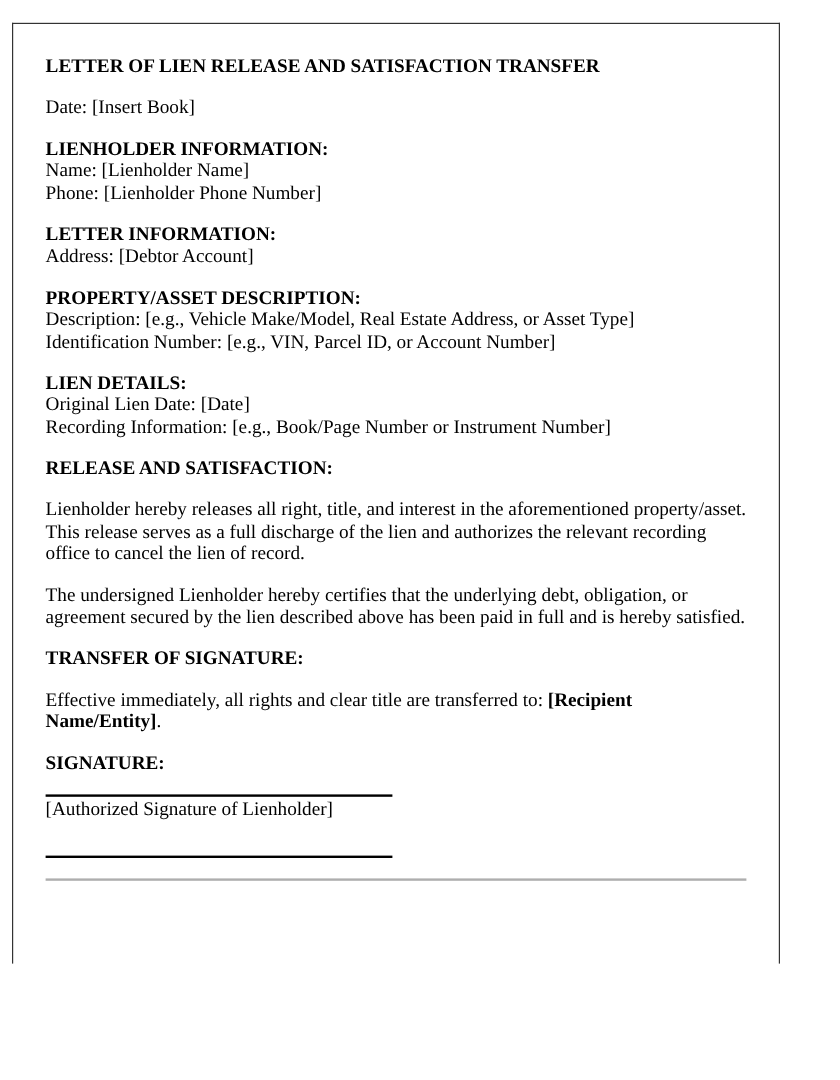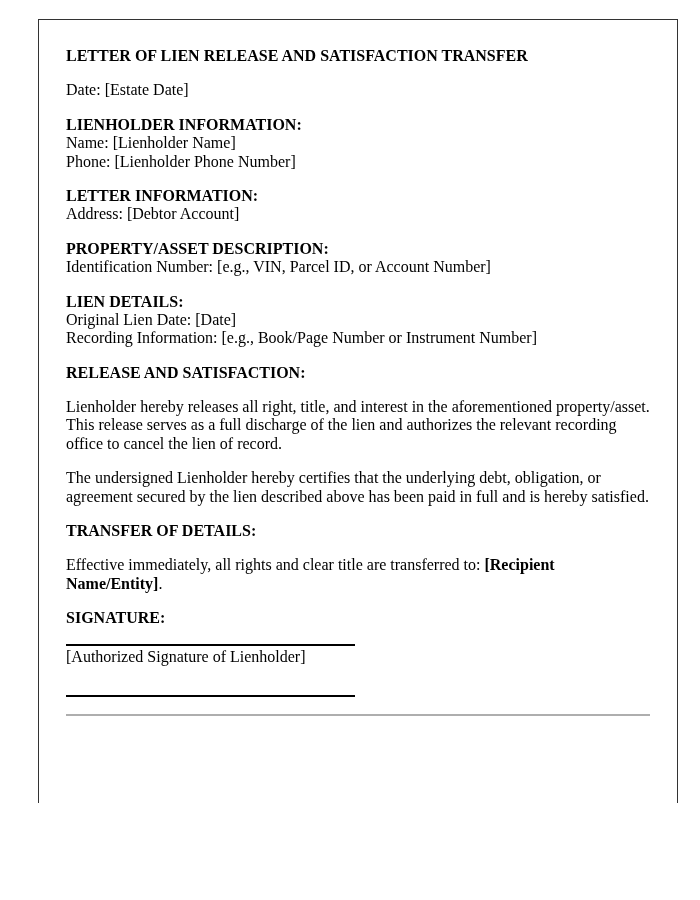--- a/index.html
+++ b/index.html
@@ -9,21 +9,21 @@
     height: 900px;
     position: relative;
     font-family: "Liberation Serif", "DejaVu Serif", serif;
     font-size: 16px;
     line-height: 1.15;
     color: #000000;
     overflow: hidden;
   }
   .doc {
     position: absolute;
-    left: 38px;
+    left: 10px;
     top: 19px;
     width: 640px;
     height: 784px;
     background: #ffffff;
     border: 1px solid #333333;
     border-bottom: none;
     padding: 27px 27px 0 27px;
     overflow: hidden;
   }
   .para { margin: 16px 0; }
@@ -45,51 +45,52 @@
     margin: 17px 0 0 0;
   }
 </style>
 </head>
 <body>
 
 <div class="doc">
 
   <div class="para first bold">LETTER OF LIEN RELEASE AND SATISFACTION TRANSFER</div>
 
-  <div class="para">Date: [Estate Date]</div>
+  <div class="para">Date: [Insert Book]</div>
 
   <div class="para">
     <div class="line bold">LIENHOLDER INFORMATION:</div>
     <div class="line">Name: [Lienholder Name]</div>
     <div class="line">Phone: [Lienholder Phone Number]</div>
   </div>
 
   <div class="para">
     <div class="line bold">LETTER INFORMATION:</div>
     <div class="line">Address: [Debtor Account]</div>
   </div>
 
   <div class="para">
     <div class="line bold">PROPERTY/ASSET DESCRIPTION:</div>
+    <div class="line">Description: [e.g., Vehicle Make/Model, Real Estate Address, or Asset Type]</div>
     <div class="line">Identification Number: [e.g., VIN, Parcel ID, or Account Number]</div>
   </div>
 
   <div class="para">
     <div class="line bold">LIEN DETAILS:</div>
     <div class="line">Original Lien Date: [Date]</div>
     <div class="line">Recording Information: [e.g., Book/Page Number or Instrument Number]</div>
   </div>
 
   <div class="para bold">RELEASE AND SATISFACTION:</div>
 
   <div class="para">Lienholder hereby releases all right, title, and interest in the aforementioned property/asset. This release serves as a full discharge of the lien and authorizes the relevant recording office to cancel the lien of record.</div>
 
   <div class="para">The undersigned Lienholder hereby certifies that the underlying debt, obligation, or agreement secured by the lien described above has been paid in full and is hereby satisfied.</div>
 
-  <div class="para bold">TRANSFER OF DETAILS:</div>
+  <div class="para bold">TRANSFER OF SIGNATURE:</div>
 
   <div class="para"><span>Effective immediately, all rights and clear title are transferred to: </span><strong>[Recipient Name/Entity]</strong><span>.</span></div>
 
   <div class="para bold">SIGNATURE:</div>
 
   <div class="sig-group">
     <div class="sig-line"></div>
     <div class="line">[Authorized Signature of Lienholder]</div>
   </div>
 

